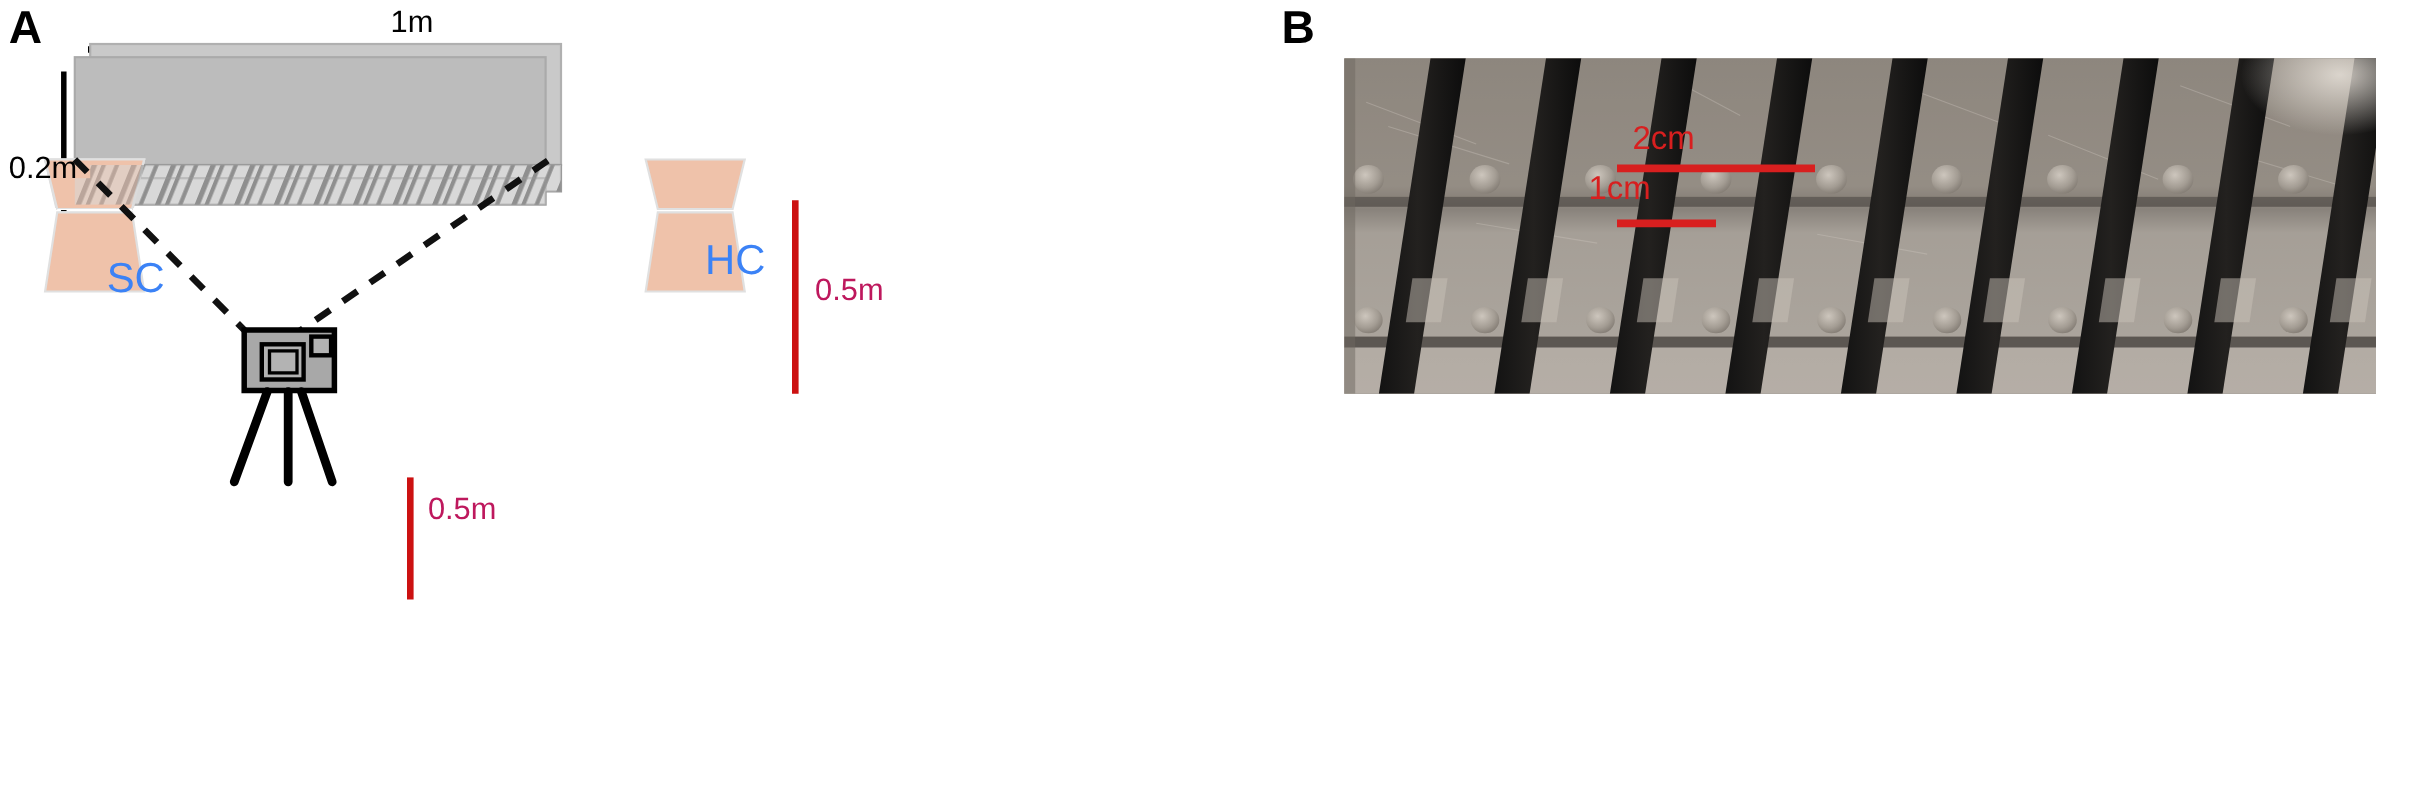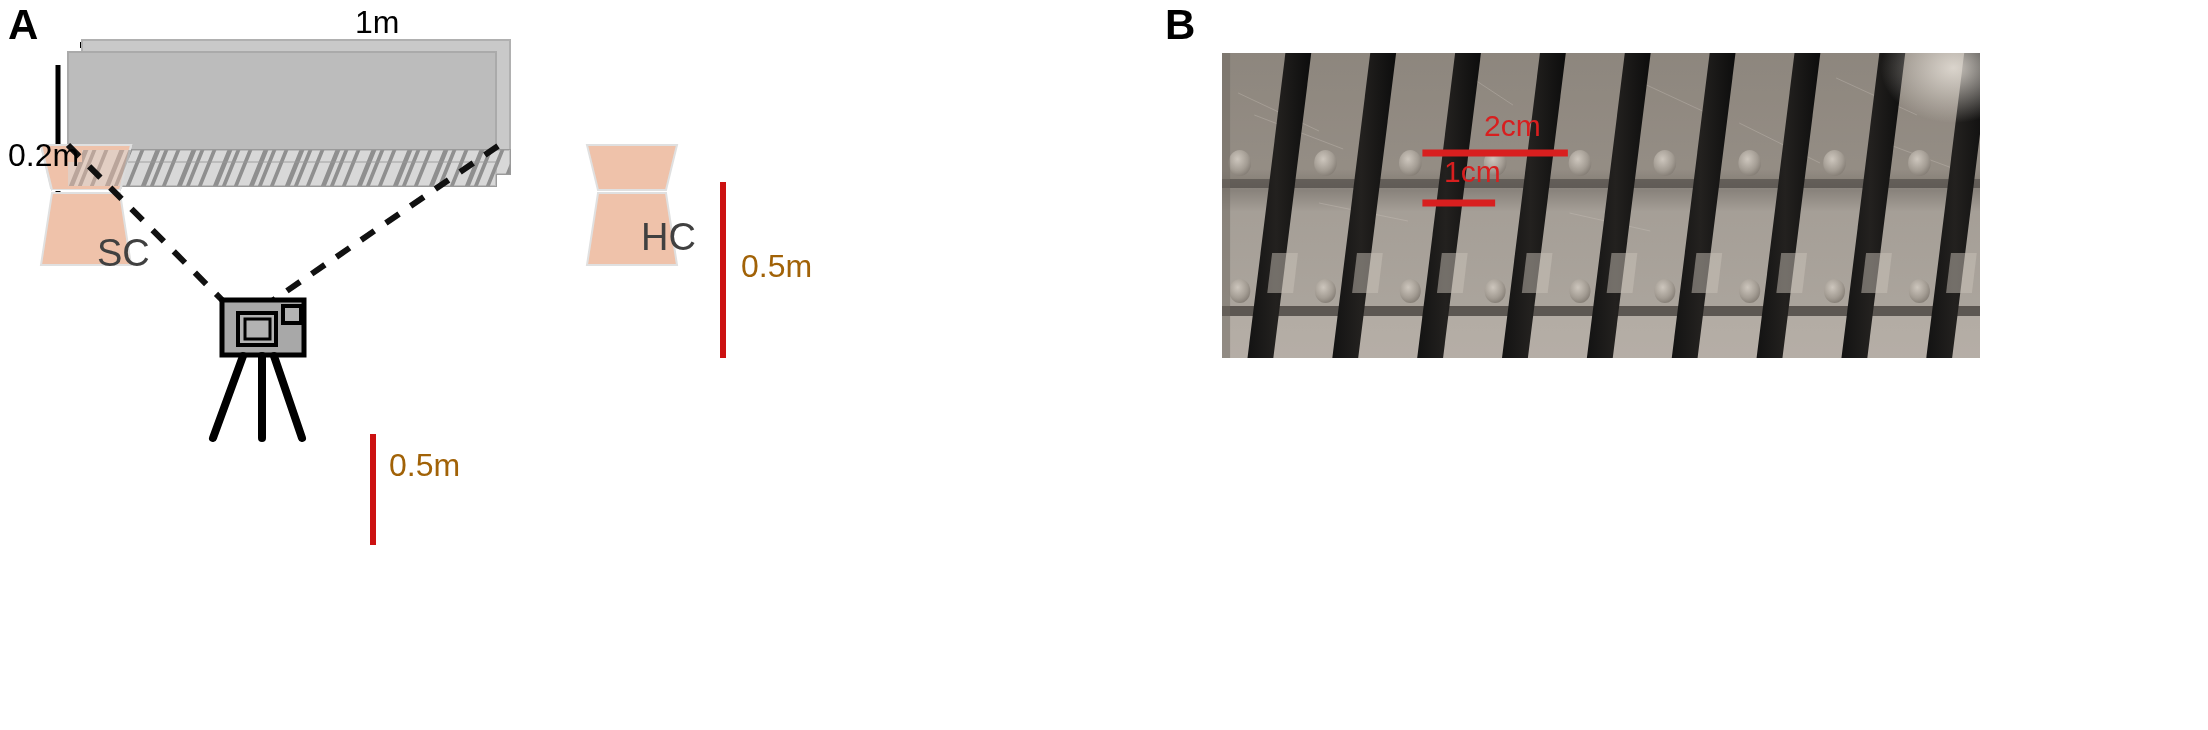--- a/index.html
+++ b/index.html
@@ -41,49 +41,49 @@
     position: absolute;
     left: 0; top: 0;
     width: 100%;
     height: 100%;
     overflow: visible;
   }
 
   .dim-text {
     position: absolute;
     font-family: "Liberation Sans", sans-serif;
-    font-size: 32px;
+    font-size: 28px;
     color: #000000;
     white-space: nowrap;
     line-height: 1;
   }
-  .dim-text.red { color: #a16207; }
+  .dim-text.red { color: #be185d; }
 
   .block-text {
     position: absolute;
     font-family: "Liberation Sans", sans-serif;
     font-size: 38px;
-    color: #404040;
+    color: #3b82f6;
     white-space: nowrap;
     line-height: 1;
   }
 
   #label-1m   { left: 355px; top: 6px; }
   #label-02m  { left: 8px;   top: 139px; }
   #label-sc   { left: 97px;  top: 234px; }
   #label-hc   { left: 641px; top: 218px; }
   #label-05m-right { left: 741px; top: 250px; }
   #label-05m-cam   { left: 389px; top: 449px; }
 
   
   #photo-frame {
     position: absolute;
     left: 72px;
     top: 53px;
-    width: 758px;
+    width: 938px;
     height: 305px;
     overflow: hidden;
     background: #8e8881;
   }
   #photo-canvas { position: absolute; left:0; top:0; width:100%; height:100%; }
   .ann-text {
     position: absolute;
     font-family: "Liberation Sans", sans-serif;
     font-size: 30px;
     color: #d81f1f;

